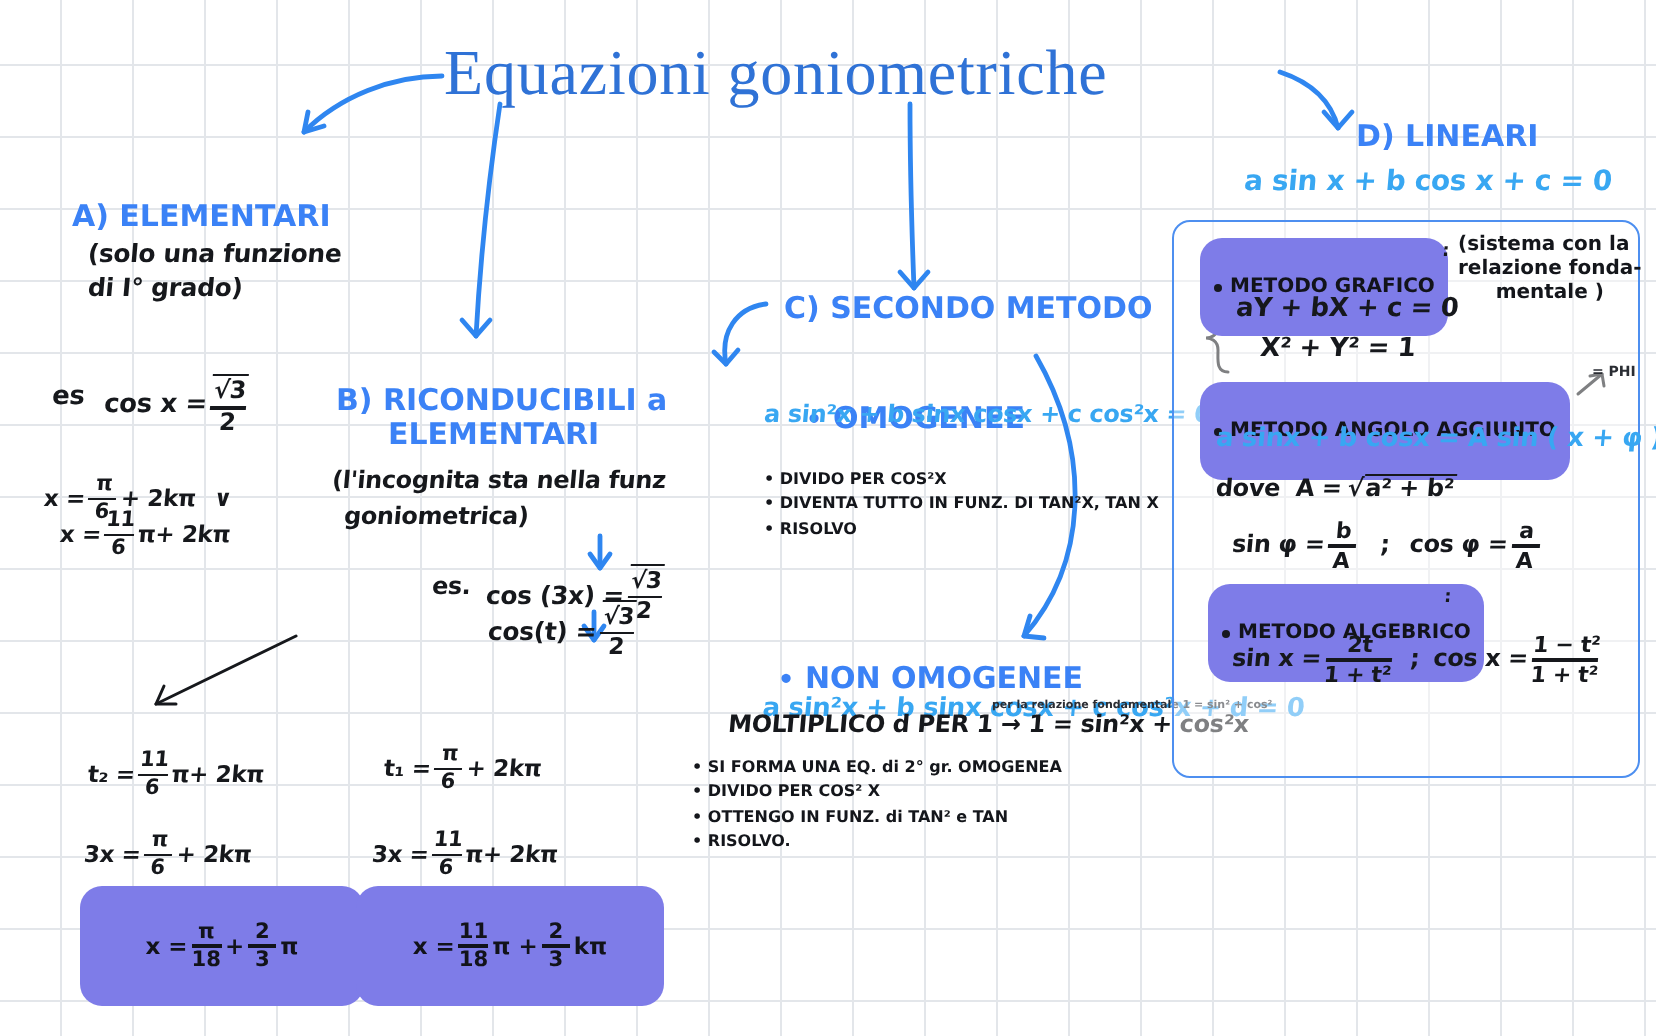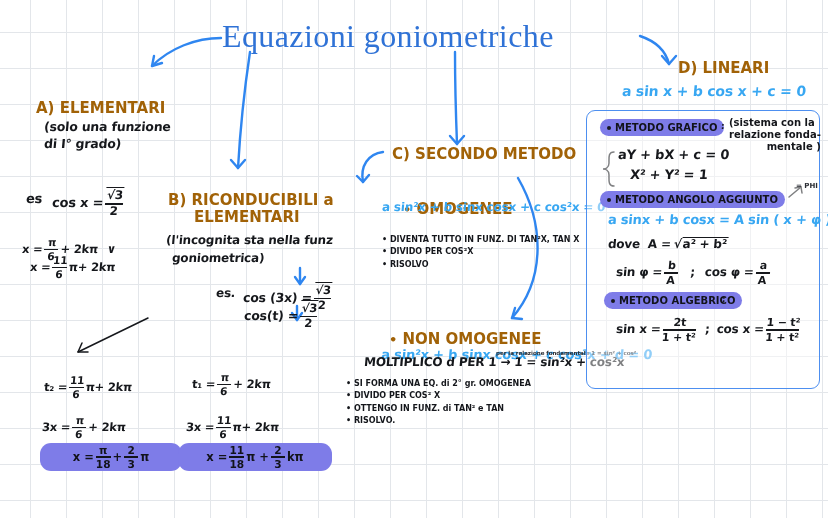--- a/index.html
+++ b/index.html
@@ -16,21 +16,21 @@
       linear-gradient(to bottom, #e3e6ea 1px, transparent 1px);
     background-size:36px 36px;
     background-position:-6px -4px;
     z-index:0;
   }
   #sheet{position:absolute;inset:0;z-index:2;}
 
   
   .ink{position:absolute;white-space:pre;line-height:1.12;}
   .blk{color:#16181c;font-weight:700;}
-  .blu{color:#a16207;font-weight:800;}
+  .blu{color:#3b82f6;font-weight:800;}
   .cyan{color:#38a7f2;font-weight:800;}
   .pink{color:#ef2d9b;font-weight:800;}
 
   
   .hand{
     font-family:"DejaVu Sans",sans-serif;
     font-weight:700;
     transform:skewX(-5deg);
     letter-spacing:-0.2px;
   }
@@ -42,21 +42,21 @@
     font-family:"Liberation Serif",serif;
     font-size:32px;color:#2f72d6;letter-spacing:.4px;
     white-space:nowrap;
   }
 
   
   .pill{
     position:absolute;background:#7e7ce8;border-radius:11px;
     display:flex;align-items:center;
     color:#12131a;font-family:"DejaVu Sans",sans-serif;font-weight:700;
-    padding:0 7px;white-space:nowrap;
+    padding:16px 7px;white-space:nowrap;
   }
   .pill-dot{width:4px;height:4px;border-radius:50%;background:#17181f;margin-right:4px;flex:0 0 auto;}
 
   
   #rightbox{
     position:absolute;left:586px;top:110px;width:232px;height:277px;
     border:1.6px solid #4d8ff0;border-radius:9px;background:rgba(255,255,255,.45);
   }
 
   
@@ -222,22 +222,22 @@
   </div>
 
   <div class="ink blu caps" style="left:392px;top:146px;font-size:15px;">C) SECONDO METODO</div>
 
   <div class="ink blu caps" style="left:382px;top:184px;font-size:15px;">
     <span style="font-size:13px;">•</span> <span>OMOGENEE</span>
   </div>
   <div class="ink cyan hand" style="left:382px;top:201px;font-size:12px;">a sin²x + b sinx cosx + c cos²x = 0</div>
 
   <div class="bul" style="position:absolute;left:382px;top:234px;">
+    <div>• <span>DIVIDO PER COS²X</span></div>
     <div>• <span>DIVENTA TUTTO IN FUNZ. DI TAN²X, TAN X</span></div>
-    <div>• <span>DIVIDO PER COS²X</span></div>
     <div>• <span>RISOLVO</span></div>
   </div>
 
   <div class="ink blu caps" style="left:368px;top:314px;font-size:15px;text-align:right;">
     <span style="font-size:13px;">•</span> <span>NON OMOGENEE</span>
   </div>
   <div class="ink cyan hand" style="left:364px;top:333px;font-size:13px;">
     <span>a sin²x + b sinx cosx + c cos²x + d = 0</span><span class="pink" style="margin-left:2px;">&nbsp;</span>
   </div>
   <div class="tiny" style="position:absolute;left:496px;top:350px;">per la relazione fondamentale 1 = sin² + cos²</div>
@@ -256,21 +256,21 @@
   <div id="rightbox"></div>
 
   <div class="pill" style="left:600px;top:119px;height:17px;font-size:10px;">
     <span class="pill-dot"></span>
     <span>METODO GRAFICO</span>
   </div>
   <div class="ink blk hand" style="left:721px;top:121px;font-size:9px;">:</div>
   <div class="note" style="position:absolute;left:729px;top:117px;">
     <div>(sistema con la</div>
     <div>relazione fonda-</div>
-    <div style="text-align:right;">mentale )</div>
+    <div style="text-align:center;">mentale )</div>
   </div>
   <div class="ink blk hand" style="left:618px;top:148px;font-size:13px;">aY + bX + c = 0</div>
   <div class="ink blk hand" style="left:630px;top:168px;font-size:13px;">X² + Y² = 1</div>
 
   <div class="pill" style="left:600px;top:191px;height:17px;font-size:10px;">
     <span class="pill-dot"></span>
     <span>METODO ANGOLO AGGIUNTO</span>
   </div>
   <div class="tiny" style="position:absolute;left:796px;top:182px;font-size:7px;">= PHI</div>
   <div class="ink cyan hand" style="left:608px;top:213px;font-size:13px;">a sinx + b cosx = A sin ( x + φ )</div>

